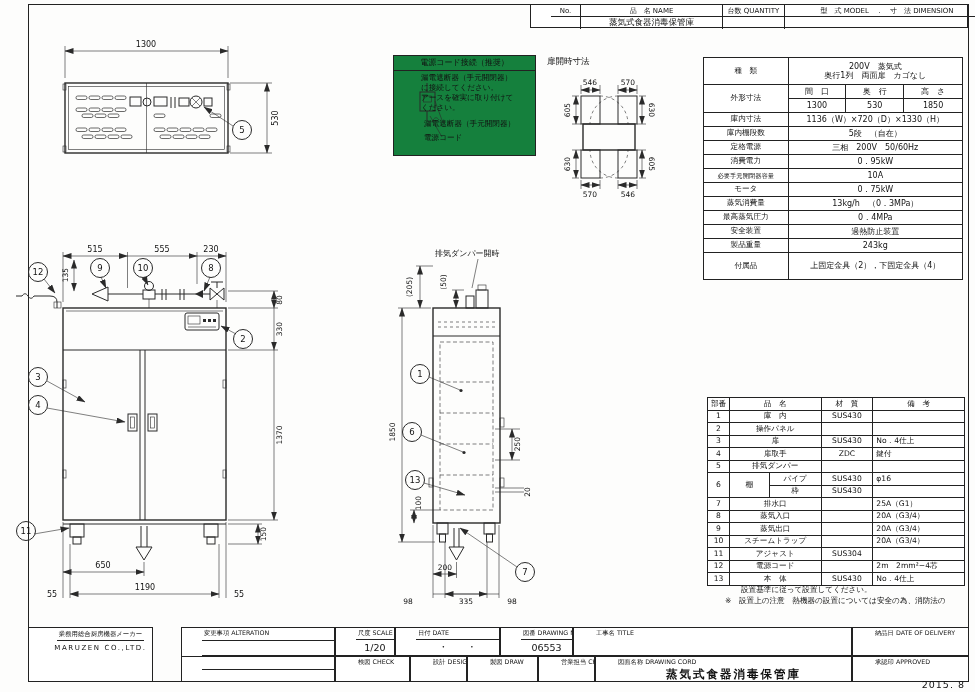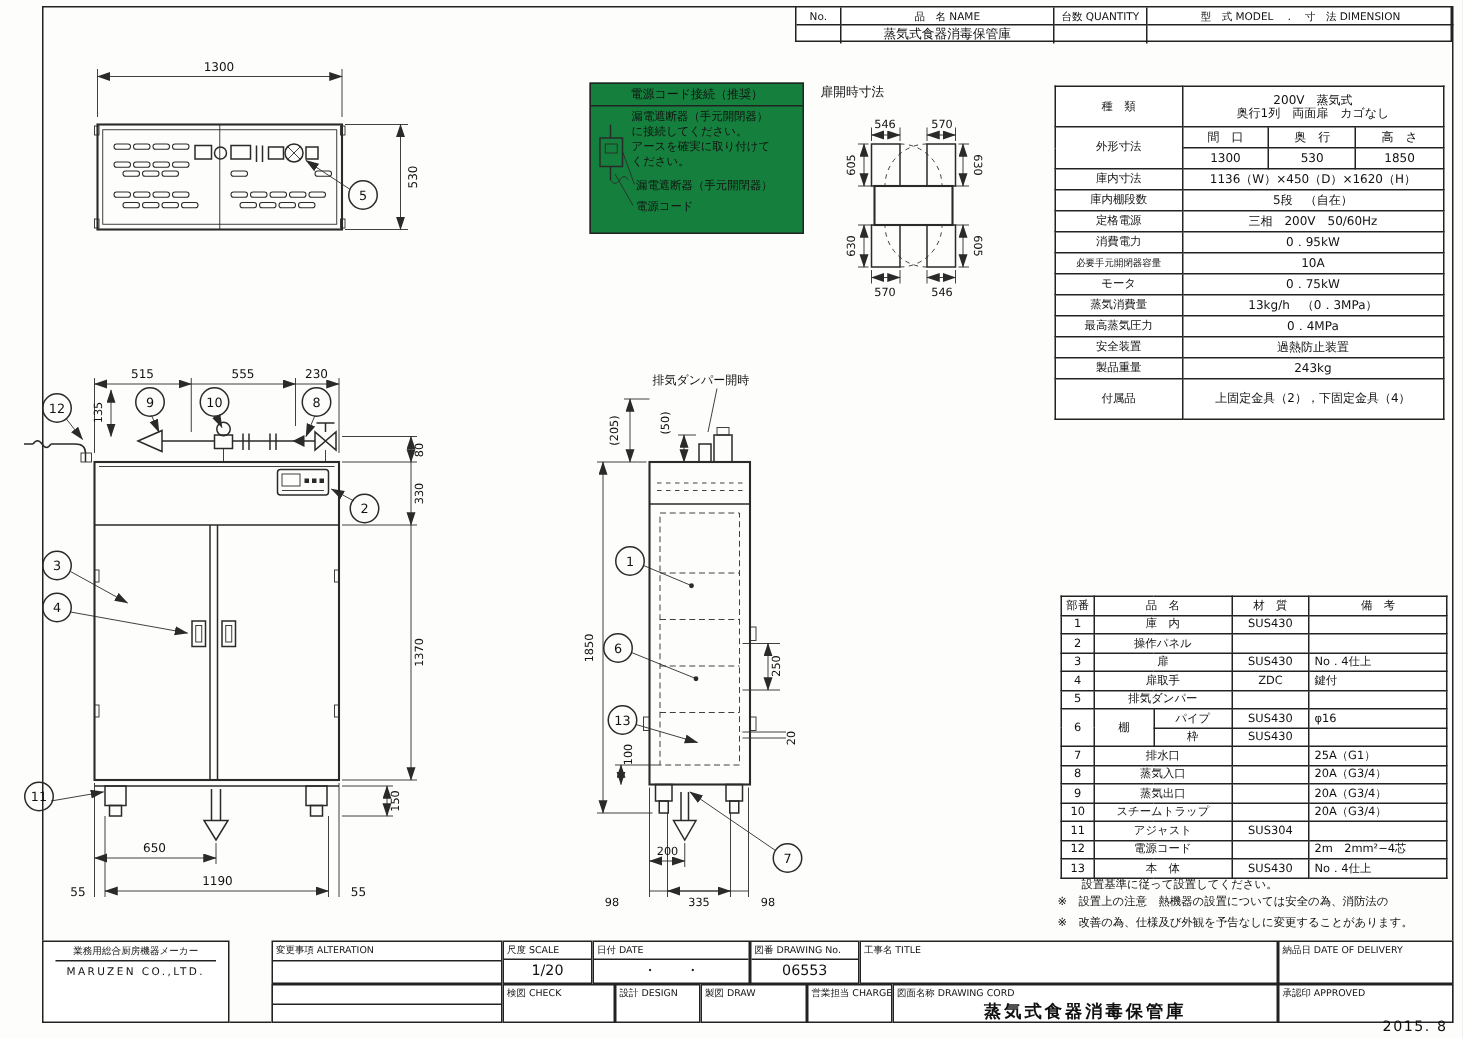--- a/index.html
+++ b/index.html
@@ -1,18 +1,18 @@
 <!DOCTYPE html>
 <html><head>
 <meta charset="utf-8">
 <style>
   html,body{margin:0;padding:0;background:#e8e8e8;}
   #sheet{position:relative;width:975px;height:692px;background:#fdfdfc;overflow:hidden;
          font-family:"DejaVu Sans","Liberation Sans",sans-serif;color:#111;}
-  .abs{position:absolute;box-sizing:border-box;}
+  .abs{position:absolute;box-sizing:border-box;padding-left:20px;}
   .frame{border:1.6px solid #222;}
   svg{position:absolute;overflow:visible;}
   .ln{fill:none;stroke:#2a2a2a;stroke-width:1;}
   .thin{stroke-width:0.6;}
   .thk{stroke-width:1.4;}
   .dsh{stroke-dasharray:4,2.5;}
   .fil{fill:#2a2a2a;stroke:none;}
   text{font-family:"DejaVu Sans","Liberation Sans",sans-serif;fill:#111;}
   .dt{font-size:7.5px;text-anchor:middle;}
   .dt8{font-size:8px;text-anchor:middle;}
@@ -498,21 +498,21 @@
       <td>奥　行</td>
       <td>高　さ</td>
     </tr>
     <tr>
       <td>1300</td>
       <td>530</td>
       <td>1850</td>
     </tr>
     <tr>
           <td class="lab">庫内寸法</td>
-          <td colspan="3">1136（W）×450（D）×1620（H）</td>
+          <td colspan="3">1136（W）×720（D）×1330（H）</td>
         </tr>
     <tr>
           <td class="lab">庫内棚段数</td>
           <td colspan="3">5段　（自在）</td>
         </tr>
     <tr>
           <td class="lab">定格電源</td>
           <td colspan="3">三相　200V　50/60Hz</td>
         </tr>
     <tr>
@@ -648,21 +648,20 @@
           <td colspan="2">本　体</td>
           <td>SUS430</td>
           <td class="l">No．4仕上</td>
         </tr>
   </tbody>
     </table>
 
   <div class="abs note" style="left:705px;top:584px;width:262px;">
     <div style="padding-left:16px;">設置基準に従って設置してください。</div>
     <div>※　設置上の注意　熱機器の設置については安全の為、消防法の</div>
-    <div style="margin-top:3px;">※　改善の為、仕様及び外観を予告なしに変更することがあります。</div>
   </div>
 
   <div class="abs tb lblk">
     <div class="tag">業務用総合厨房機器メーカー</div>
     <div class="en">MARUZEN CO.,LTD.</div>
   </div>
 
   <div class="abs tb" style="left:181px;top:627px;width:154px;height:55px;">
     <div class="h">変更事項 ALTERATION</div>
     <div style="border-top:1px solid #222;height:14px;"></div>

